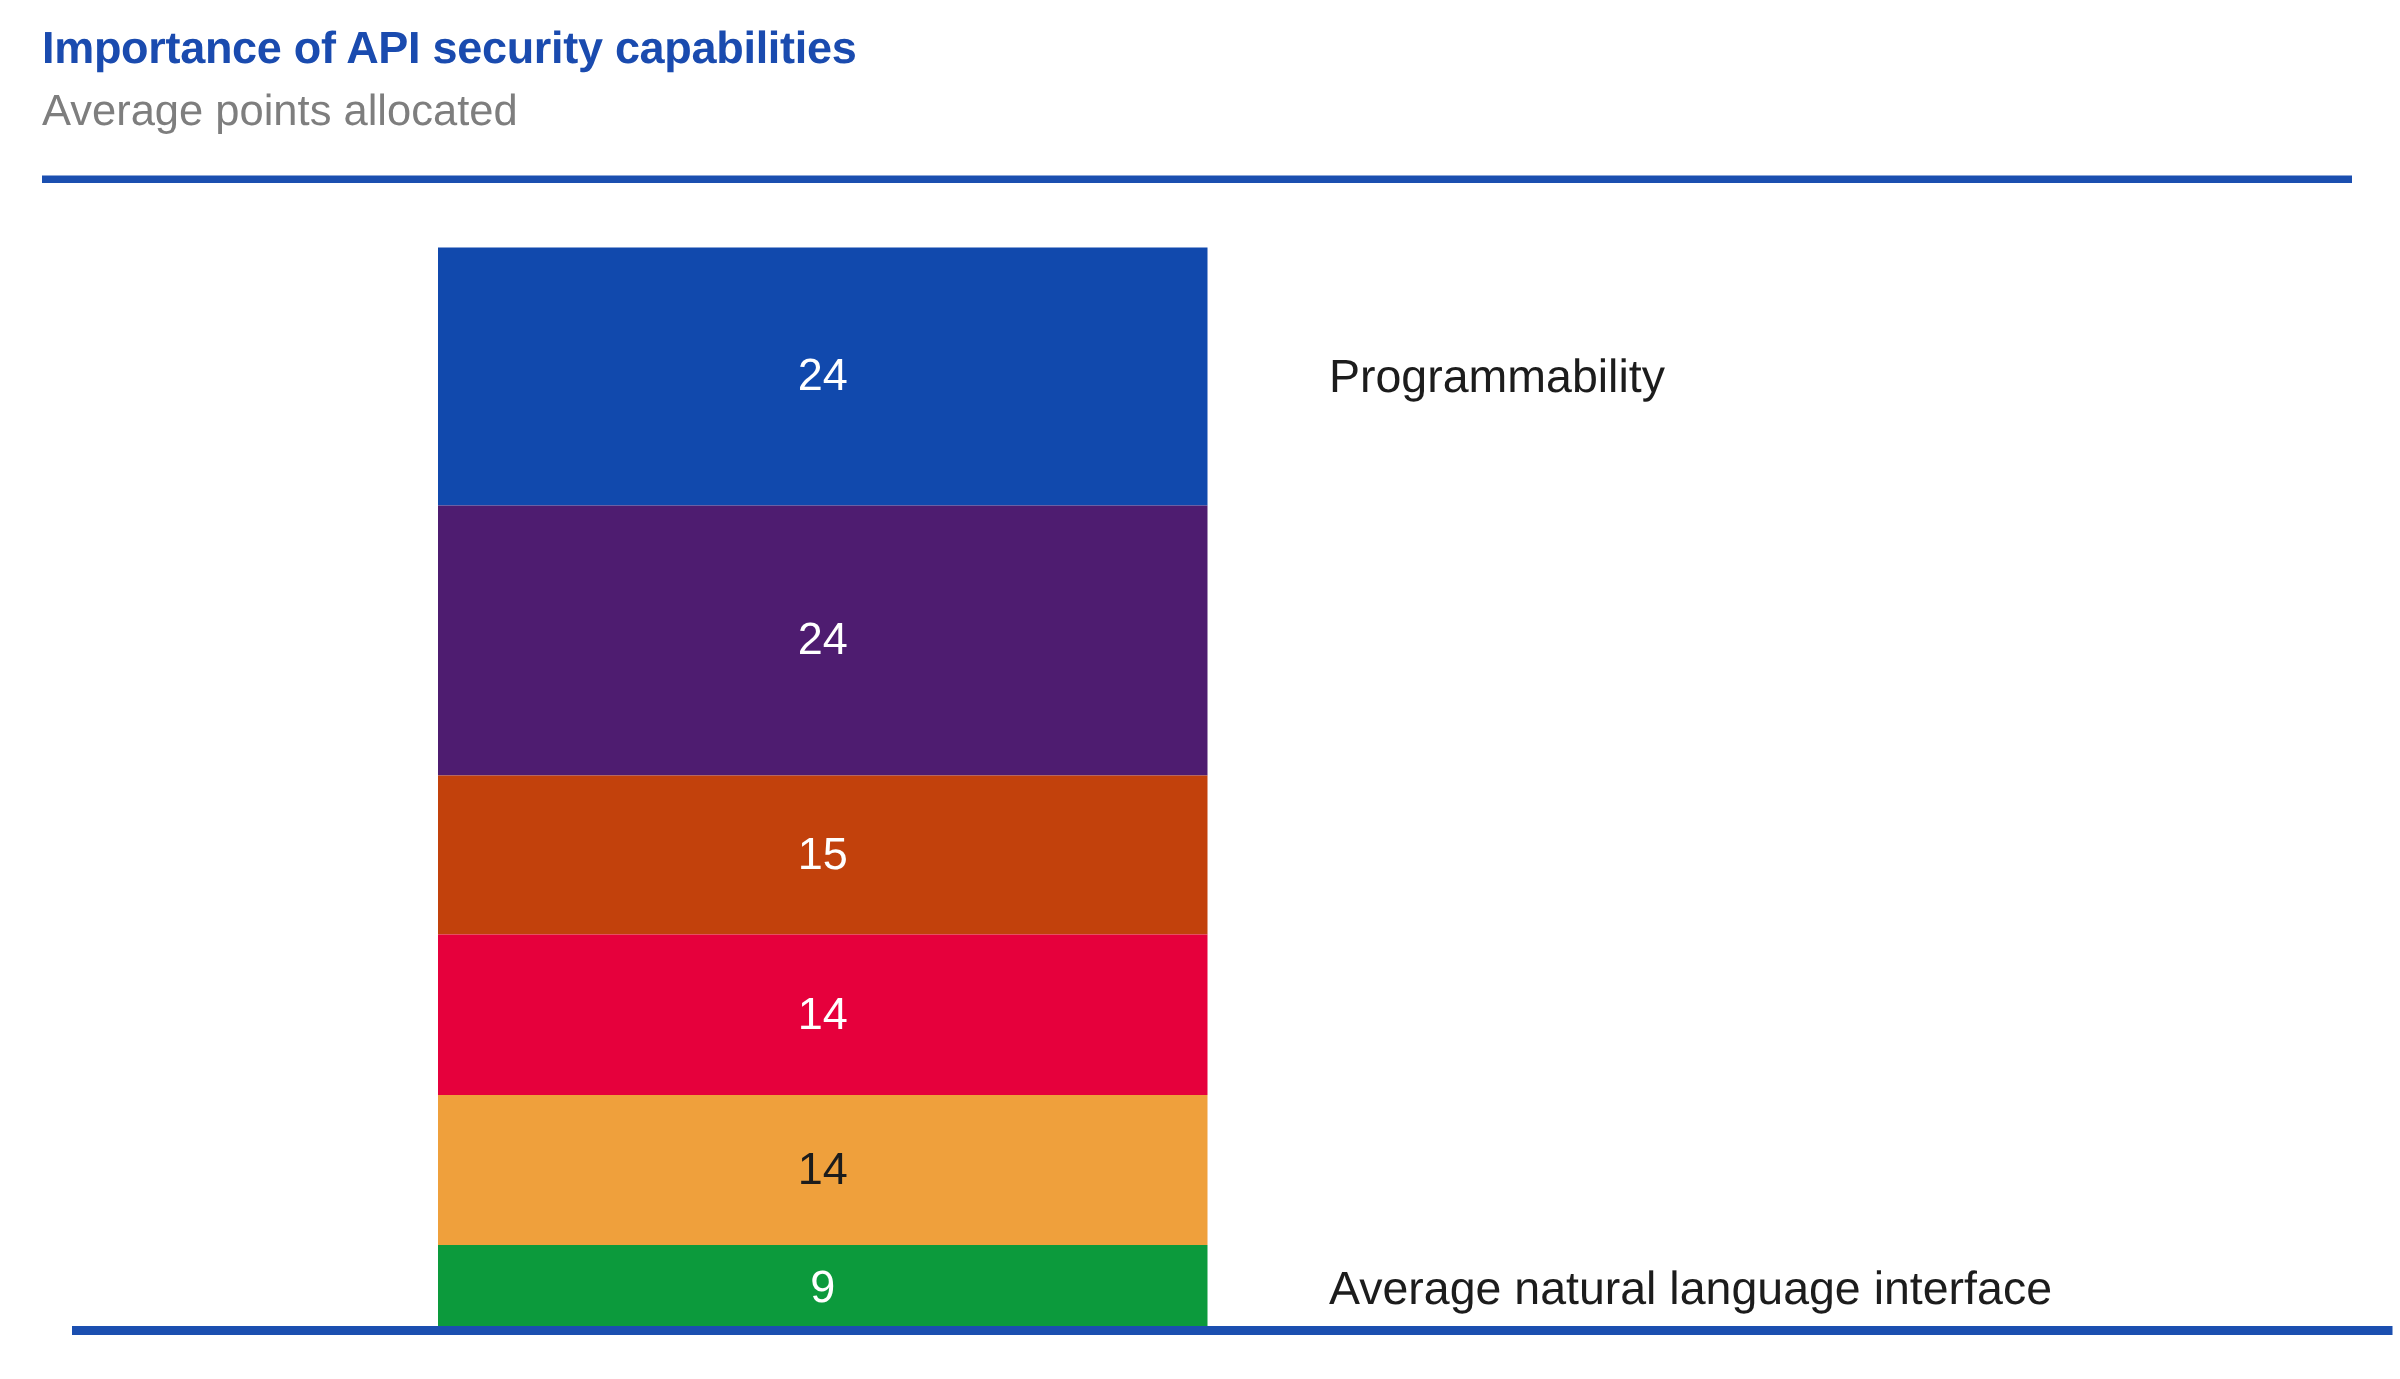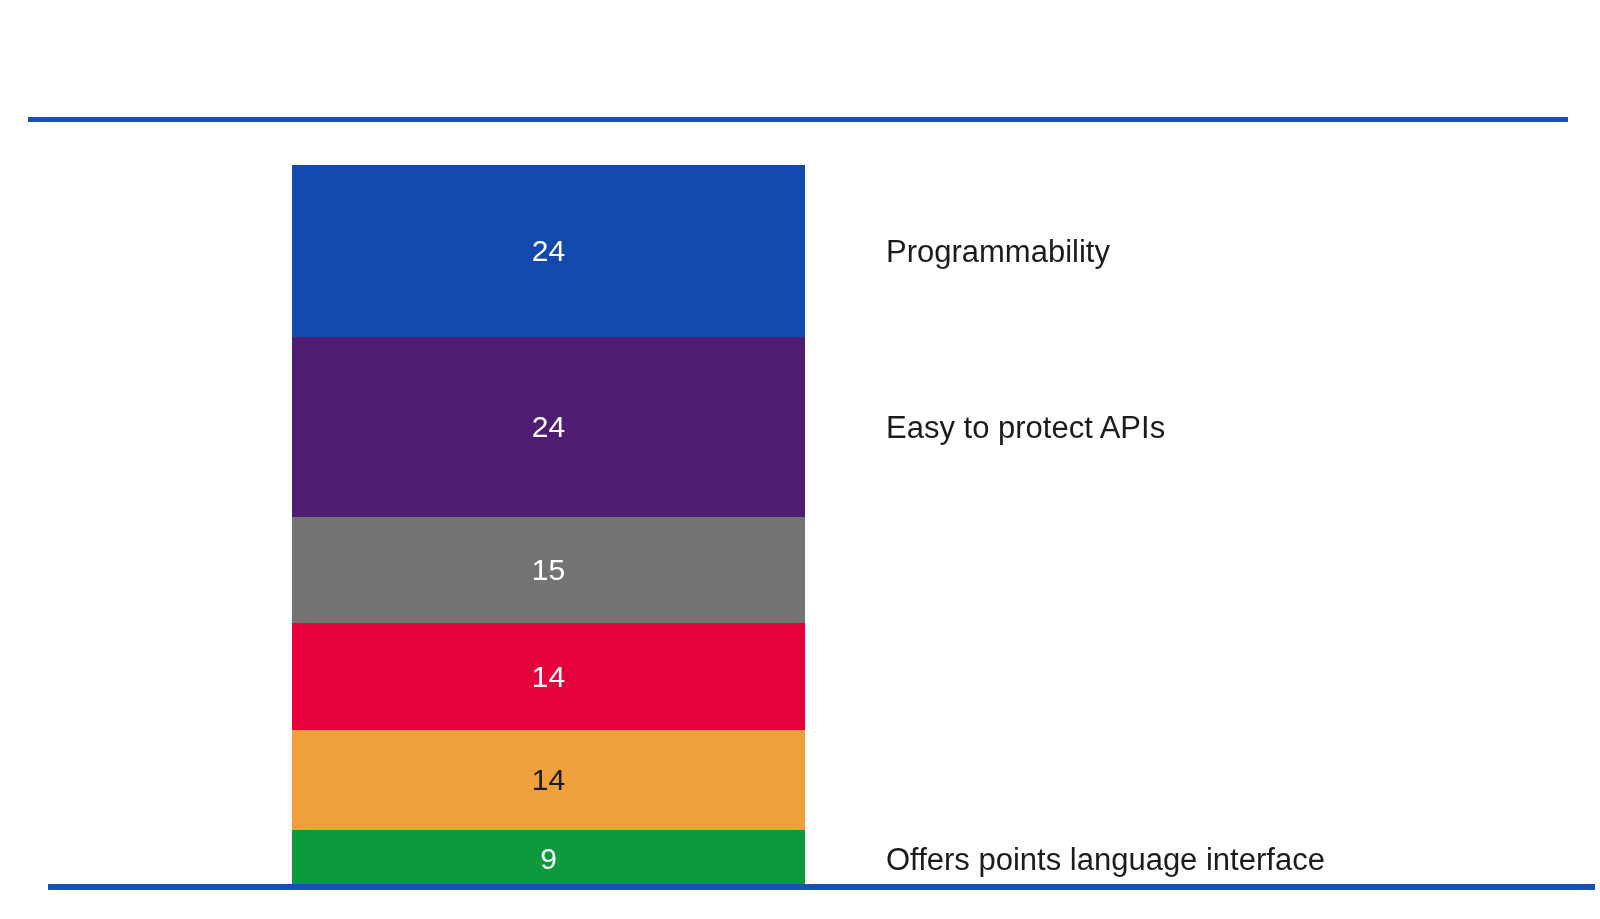--- a/index.html
+++ b/index.html
@@ -101,43 +101,46 @@
     width: 1547px;
     height: 6px;
     background: #1B4FB0;
   }
 </style>
 </head>
 <body>
 
 <div id="canvas">
 
+  <div id="header">
+    <div id="chart-title">Importance of API security capabilities</div>
+    <div id="chart-subtitle">Average points allocated</div>
+  </div>
   <div id="header-rule"></div>
 
   <div id="plot-area">
     <div id="stacked-bar">
         <div class="bar-segment" style="height: 172px; background: rgb(17, 73, 173);">
           <span class="segment-value" style="color: rgb(255, 255, 255);">24</span>
           <span class="segment-label">Programmability</span>
         </div>
         <div class="bar-segment" style="height: 180px; background: rgb(78, 28, 112);">
           <span class="segment-value" style="color: rgb(255, 255, 255);">24</span>
-          <span class="segment-label">Easy to protect APIs</span>
         </div>
-        <div class="bar-segment" style="height: 106px; background: #737373;">
+        <div class="bar-segment" style="height: 106px; background: #c2410c;">
           <span class="segment-value" style="color: rgb(255, 255, 255);">15</span>
         </div>
         <div class="bar-segment" style="height: 107px; background: rgb(230, 0, 60);">
           <span class="segment-value" style="color: rgb(255, 255, 255);">14</span>
         </div>
         <div class="bar-segment" style="height: 100px; background: rgb(239, 160, 60);">
           <span class="segment-value" style="color: rgb(28, 28, 28);">14</span>
         </div>
         <div class="bar-segment" style="height: 57px; background: rgb(12, 154, 60);">
           <span class="segment-value" style="color: rgb(255, 255, 255);">9</span>
-          <span class="segment-label">Offers points language interface</span>
+          <span class="segment-label">Average natural language interface</span>
         </div>
       </div>
   </div>
 
   <div id="baseline-rule"></div>
 
 </div>
 
 </body></html>

